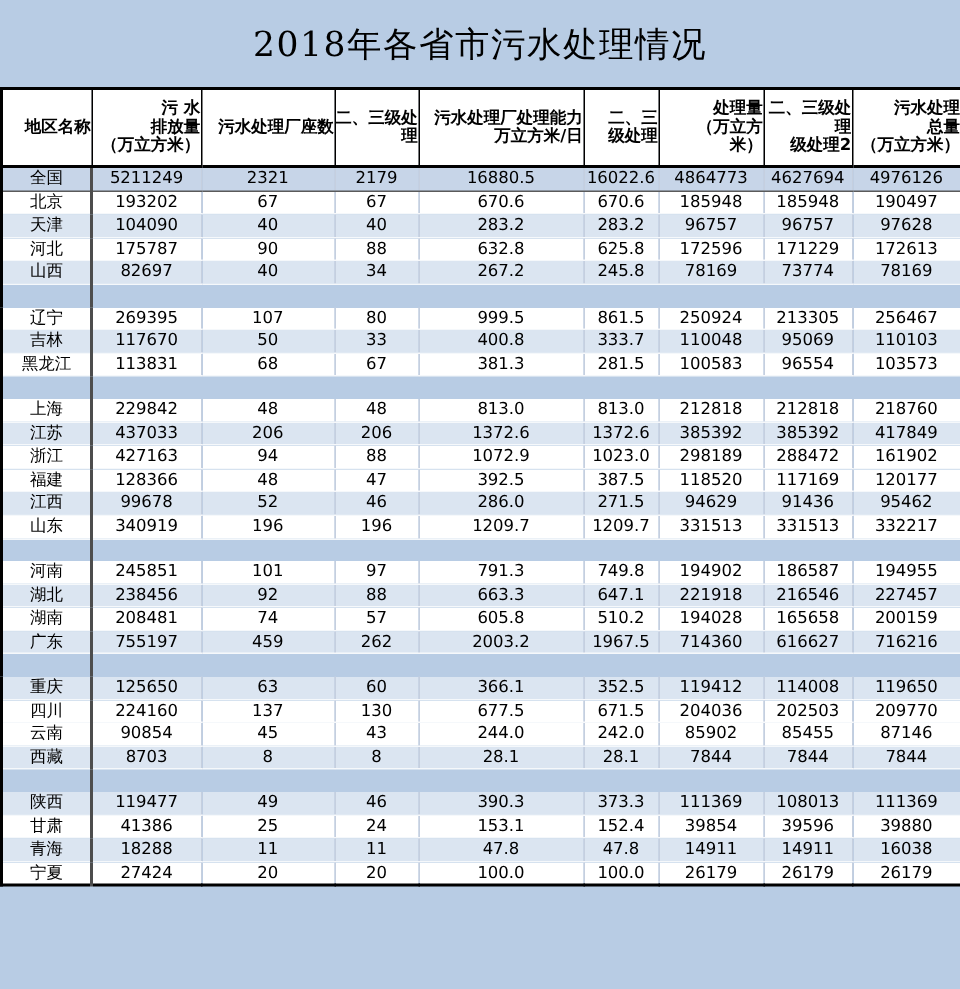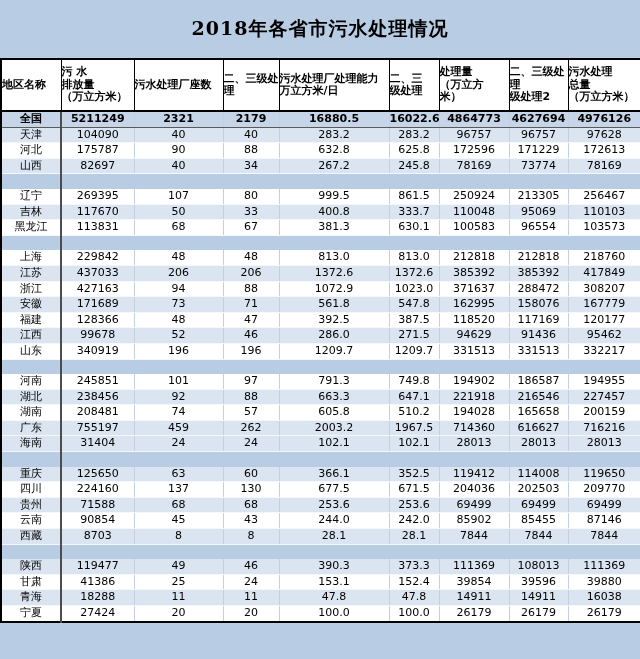--- a/index.html
+++ b/index.html
@@ -10,38 +10,38 @@
     color:#000;
     overflow:hidden;
   }
   .page{width:640px;height:659px;}
   .title-band{
     height:58px;
     display:flex;align-items:center;justify-content:center;
   }
   .page-title{
     font-family:"DejaVu Serif","Liberation Serif",serif;
-    font-size:19px;font-weight:bold;letter-spacing:1px;
+    font-size:23px;font-weight:normal;letter-spacing:1px;
   }
   table{
     width:640px;
     border-collapse:collapse;
     table-layout:fixed;
     border:2px solid #000;
     background:#b8cce4;
   }
   thead th{
     background:#ffffff;
     border:1px solid #000;
     border-bottom:2px solid #000;
     font-size:11px;
     line-height:12.5px;
     font-weight:bold;
     white-space:pre-line;
-    text-align:left;
+    text-align:right;
     vertical-align:middle;
     height:48px;
     padding:1px 0;
   }
   tbody td{
     font-size:11px;
     height:14.6px;
     line-height:14.6px;
     text-align:center;
     vertical-align:middle;
@@ -50,21 +50,21 @@
     border-bottom:1px solid rgba(255,255,255,0.85);
     overflow:hidden;
     white-space:nowrap;
   }
   tbody td:last-child{border-right:none;text-align:center;}
   tbody td.c0{border-right:2px solid #4d4d4d;}
   tr.white td{background:#ffffff;}
   tr.blue td{background:#dbe5f1;}
   tr.total td{
     background:#c7d5e8;
-    font-weight:bold;
+    font-weight:normal;
     border-bottom:1px solid #5a5a5a;
   }
   tr.sep td{
     background:transparent;
     border-right:none;
     border-bottom:none;
     height:14.6px;
   }
   tr.sep td.c0{border-right:2px solid #4d4d4d;}
 </style>
@@ -117,20 +117,31 @@
           <td class="c0">全国</td>
           <td>5211249</td>
           <td>2321</td>
           <td>2179</td>
           <td>16880.5</td>
           <td>16022.6</td>
           <td>4864773</td>
           <td>4627694</td>
           <td>4976126</td>
         </tr>
+        <tr class="white">
+          <td class="c0">北京</td>
+          <td>193202</td>
+          <td>67</td>
+          <td>67</td>
+          <td>670.6</td>
+          <td>670.6</td>
+          <td>185948</td>
+          <td>185948</td>
+          <td>190497</td>
+        </tr>
         <tr class="blue">
           <td class="c0">天津</td>
           <td>104090</td>
           <td>40</td>
           <td>40</td>
           <td>283.2</td>
           <td>283.2</td>
           <td>96757</td>
           <td>96757</td>
           <td>97628</td>
@@ -182,21 +193,21 @@
           <td>110048</td>
           <td>95069</td>
           <td>110103</td>
         </tr>
         <tr class="white">
           <td class="c0">黑龙江</td>
           <td>113831</td>
           <td>68</td>
           <td>67</td>
           <td>381.3</td>
-          <td>630.1</td>
+          <td>281.5</td>
           <td>100583</td>
           <td>96554</td>
           <td>103573</td>
         </tr>
         <tr class="sep">
           <td class="c0"></td>
           <td colspan="8"></td>
         </tr>
         <tr class="white">
           <td class="c0">上海</td>
@@ -220,34 +231,23 @@
           <td>385392</td>
           <td>417849</td>
         </tr>
         <tr class="white">
           <td class="c0">浙江</td>
           <td>427163</td>
           <td>94</td>
           <td>88</td>
           <td>1072.9</td>
           <td>1023.0</td>
-          <td>371637</td>
+          <td>298189</td>
           <td>288472</td>
-          <td>308207</td>
-        </tr>
-        <tr class="blue">
-          <td class="c0">安徽</td>
-          <td>171689</td>
-          <td>73</td>
-          <td>71</td>
-          <td>561.8</td>
-          <td>547.8</td>
-          <td>162995</td>
-          <td>158076</td>
-          <td>167779</td>
+          <td>161902</td>
         </tr>
         <tr class="white">
           <td class="c0">福建</td>
           <td>128366</td>
           <td>48</td>
           <td>47</td>
           <td>392.5</td>
           <td>387.5</td>
           <td>118520</td>
           <td>117169</td>
@@ -316,31 +316,20 @@
           <td class="c0">广东</td>
           <td>755197</td>
           <td>459</td>
           <td>262</td>
           <td>2003.2</td>
           <td>1967.5</td>
           <td>714360</td>
           <td>616627</td>
           <td>716216</td>
         </tr>
-        <tr class="blue">
-          <td class="c0">海南</td>
-          <td>31404</td>
-          <td>24</td>
-          <td>24</td>
-          <td>102.1</td>
-          <td>102.1</td>
-          <td>28013</td>
-          <td>28013</td>
-          <td>28013</td>
-        </tr>
         <tr class="sep">
           <td class="c0"></td>
           <td colspan="8"></td>
         </tr>
         <tr class="blue">
           <td class="c0">重庆</td>
           <td>125650</td>
           <td>63</td>
           <td>60</td>
           <td>366.1</td>
@@ -353,31 +342,20 @@
           <td class="c0">四川</td>
           <td>224160</td>
           <td>137</td>
           <td>130</td>
           <td>677.5</td>
           <td>671.5</td>
           <td>204036</td>
           <td>202503</td>
           <td>209770</td>
         </tr>
-        <tr class="blue">
-          <td class="c0">贵州</td>
-          <td>71588</td>
-          <td>68</td>
-          <td>68</td>
-          <td>253.6</td>
-          <td>253.6</td>
-          <td>69499</td>
-          <td>69499</td>
-          <td>69499</td>
-        </tr>
         <tr class="white">
           <td class="c0">云南</td>
           <td>90854</td>
           <td>45</td>
           <td>43</td>
           <td>244.0</td>
           <td>242.0</td>
           <td>85902</td>
           <td>85455</td>
           <td>87146</td>

